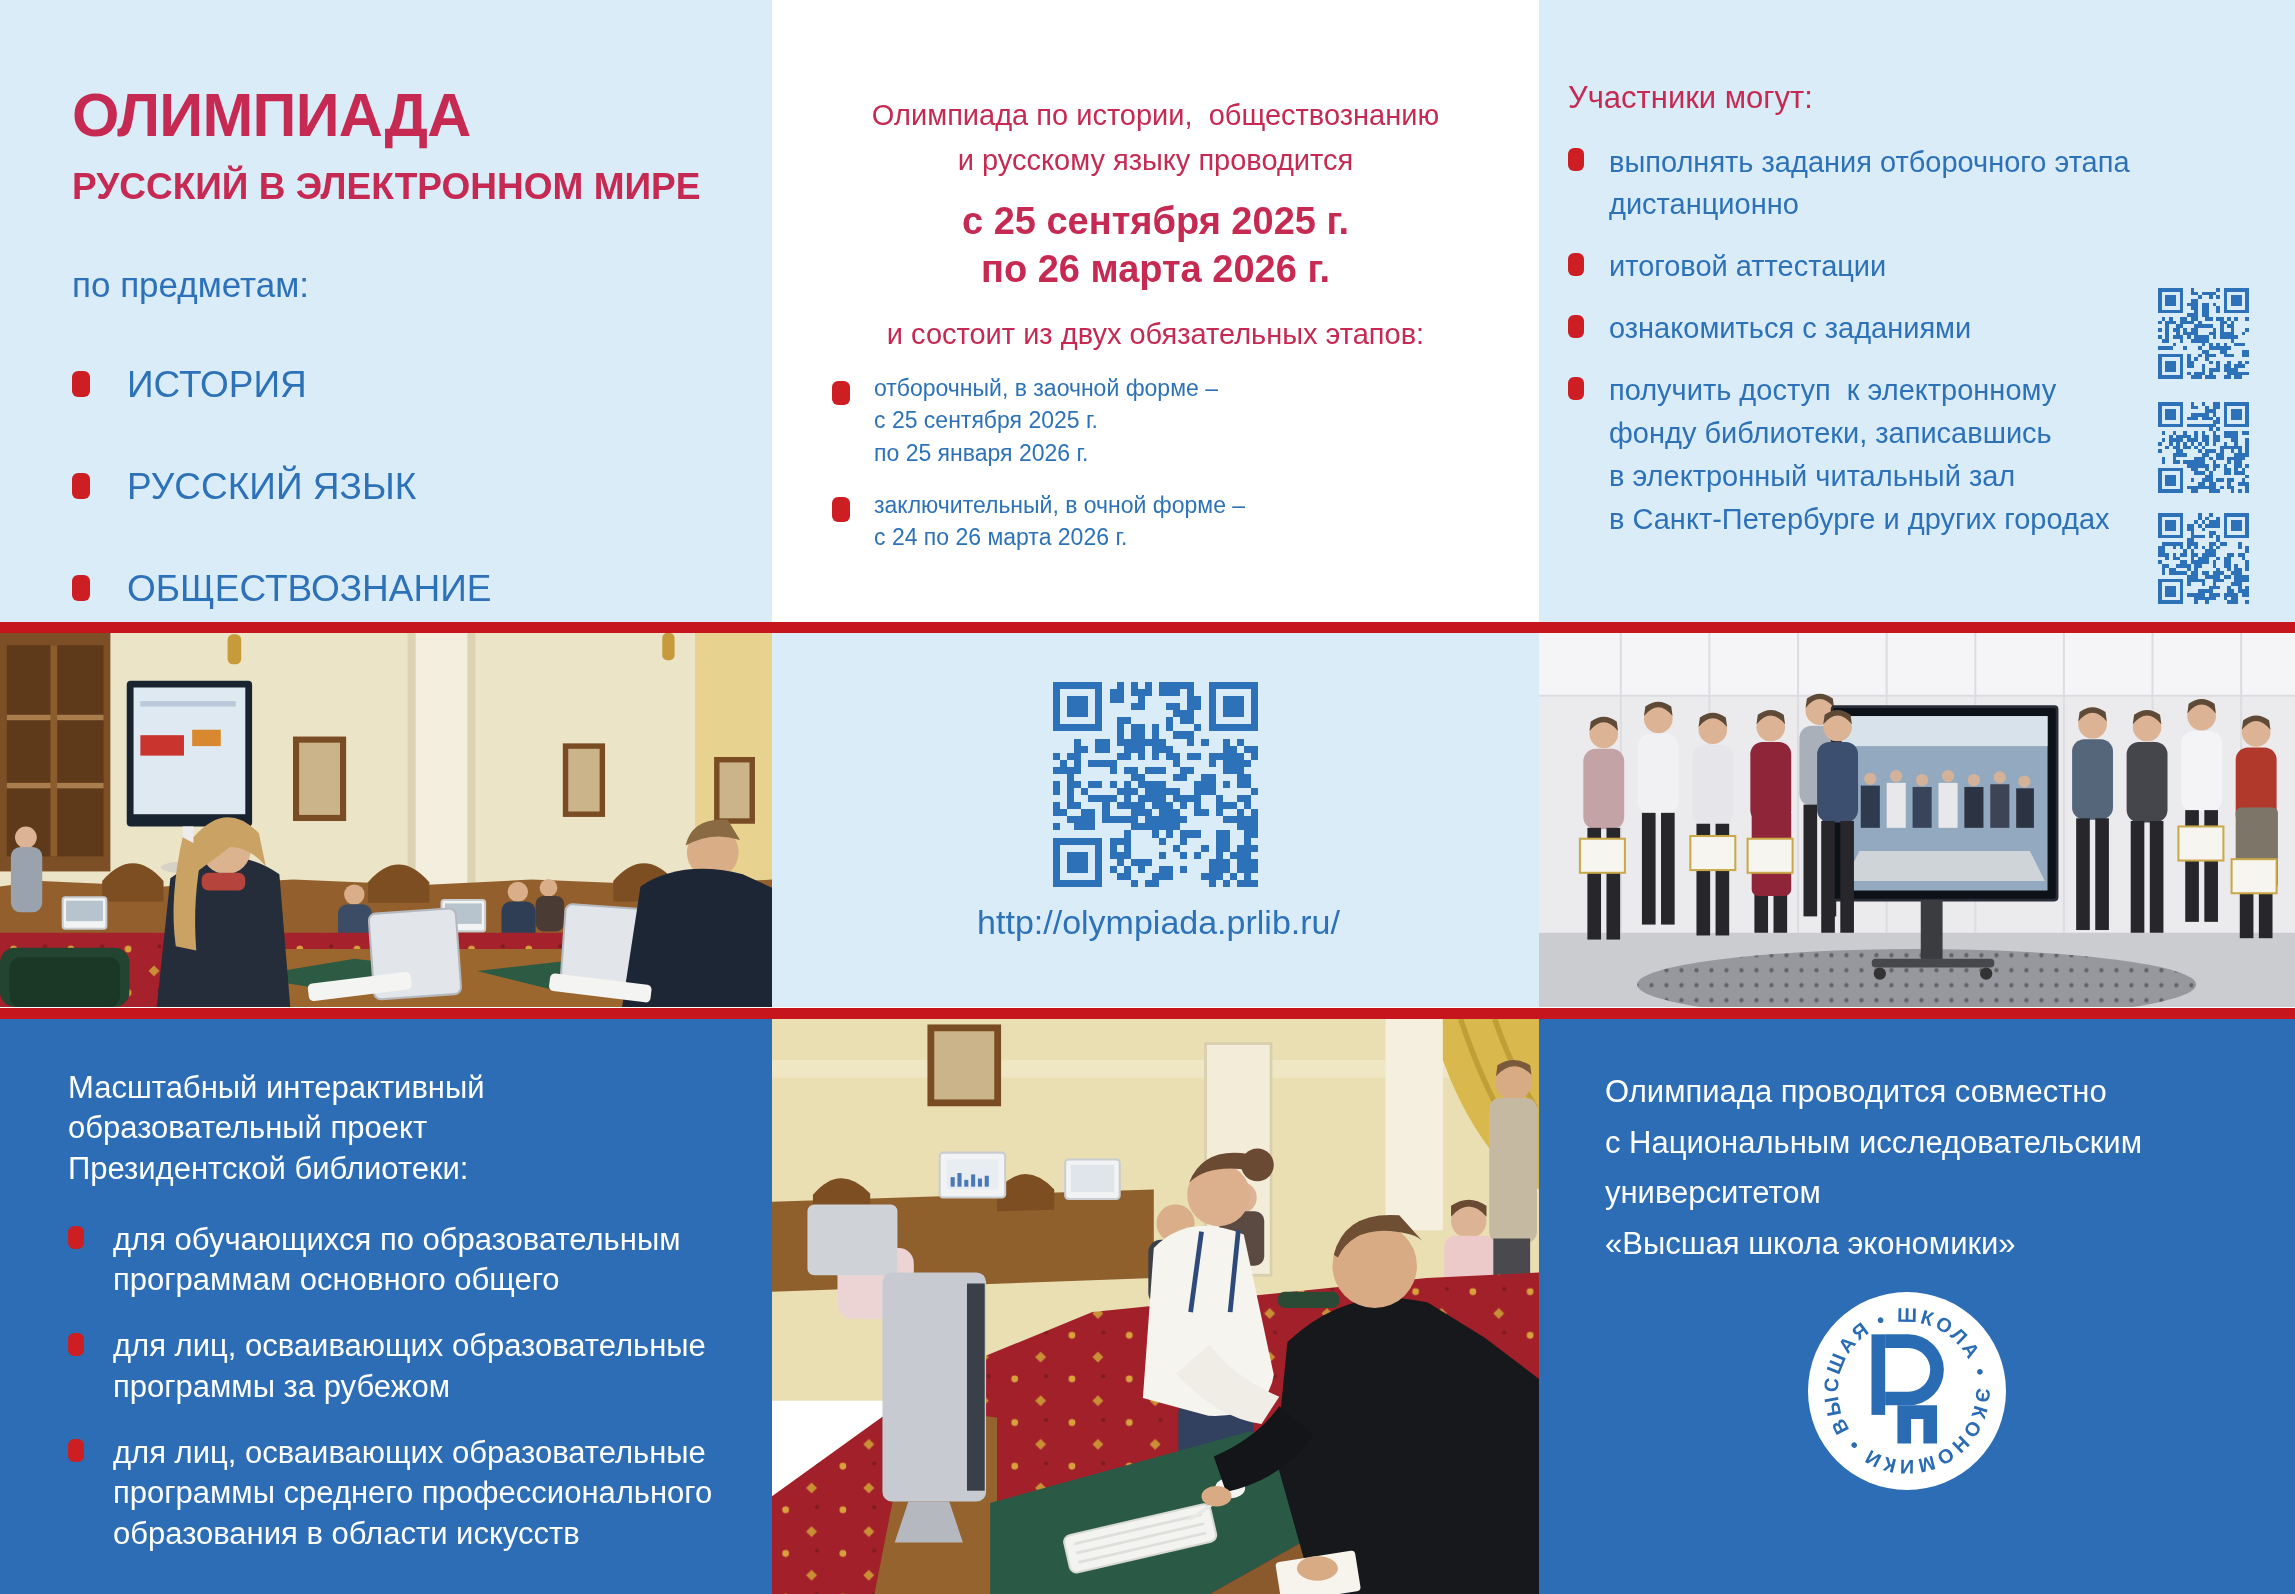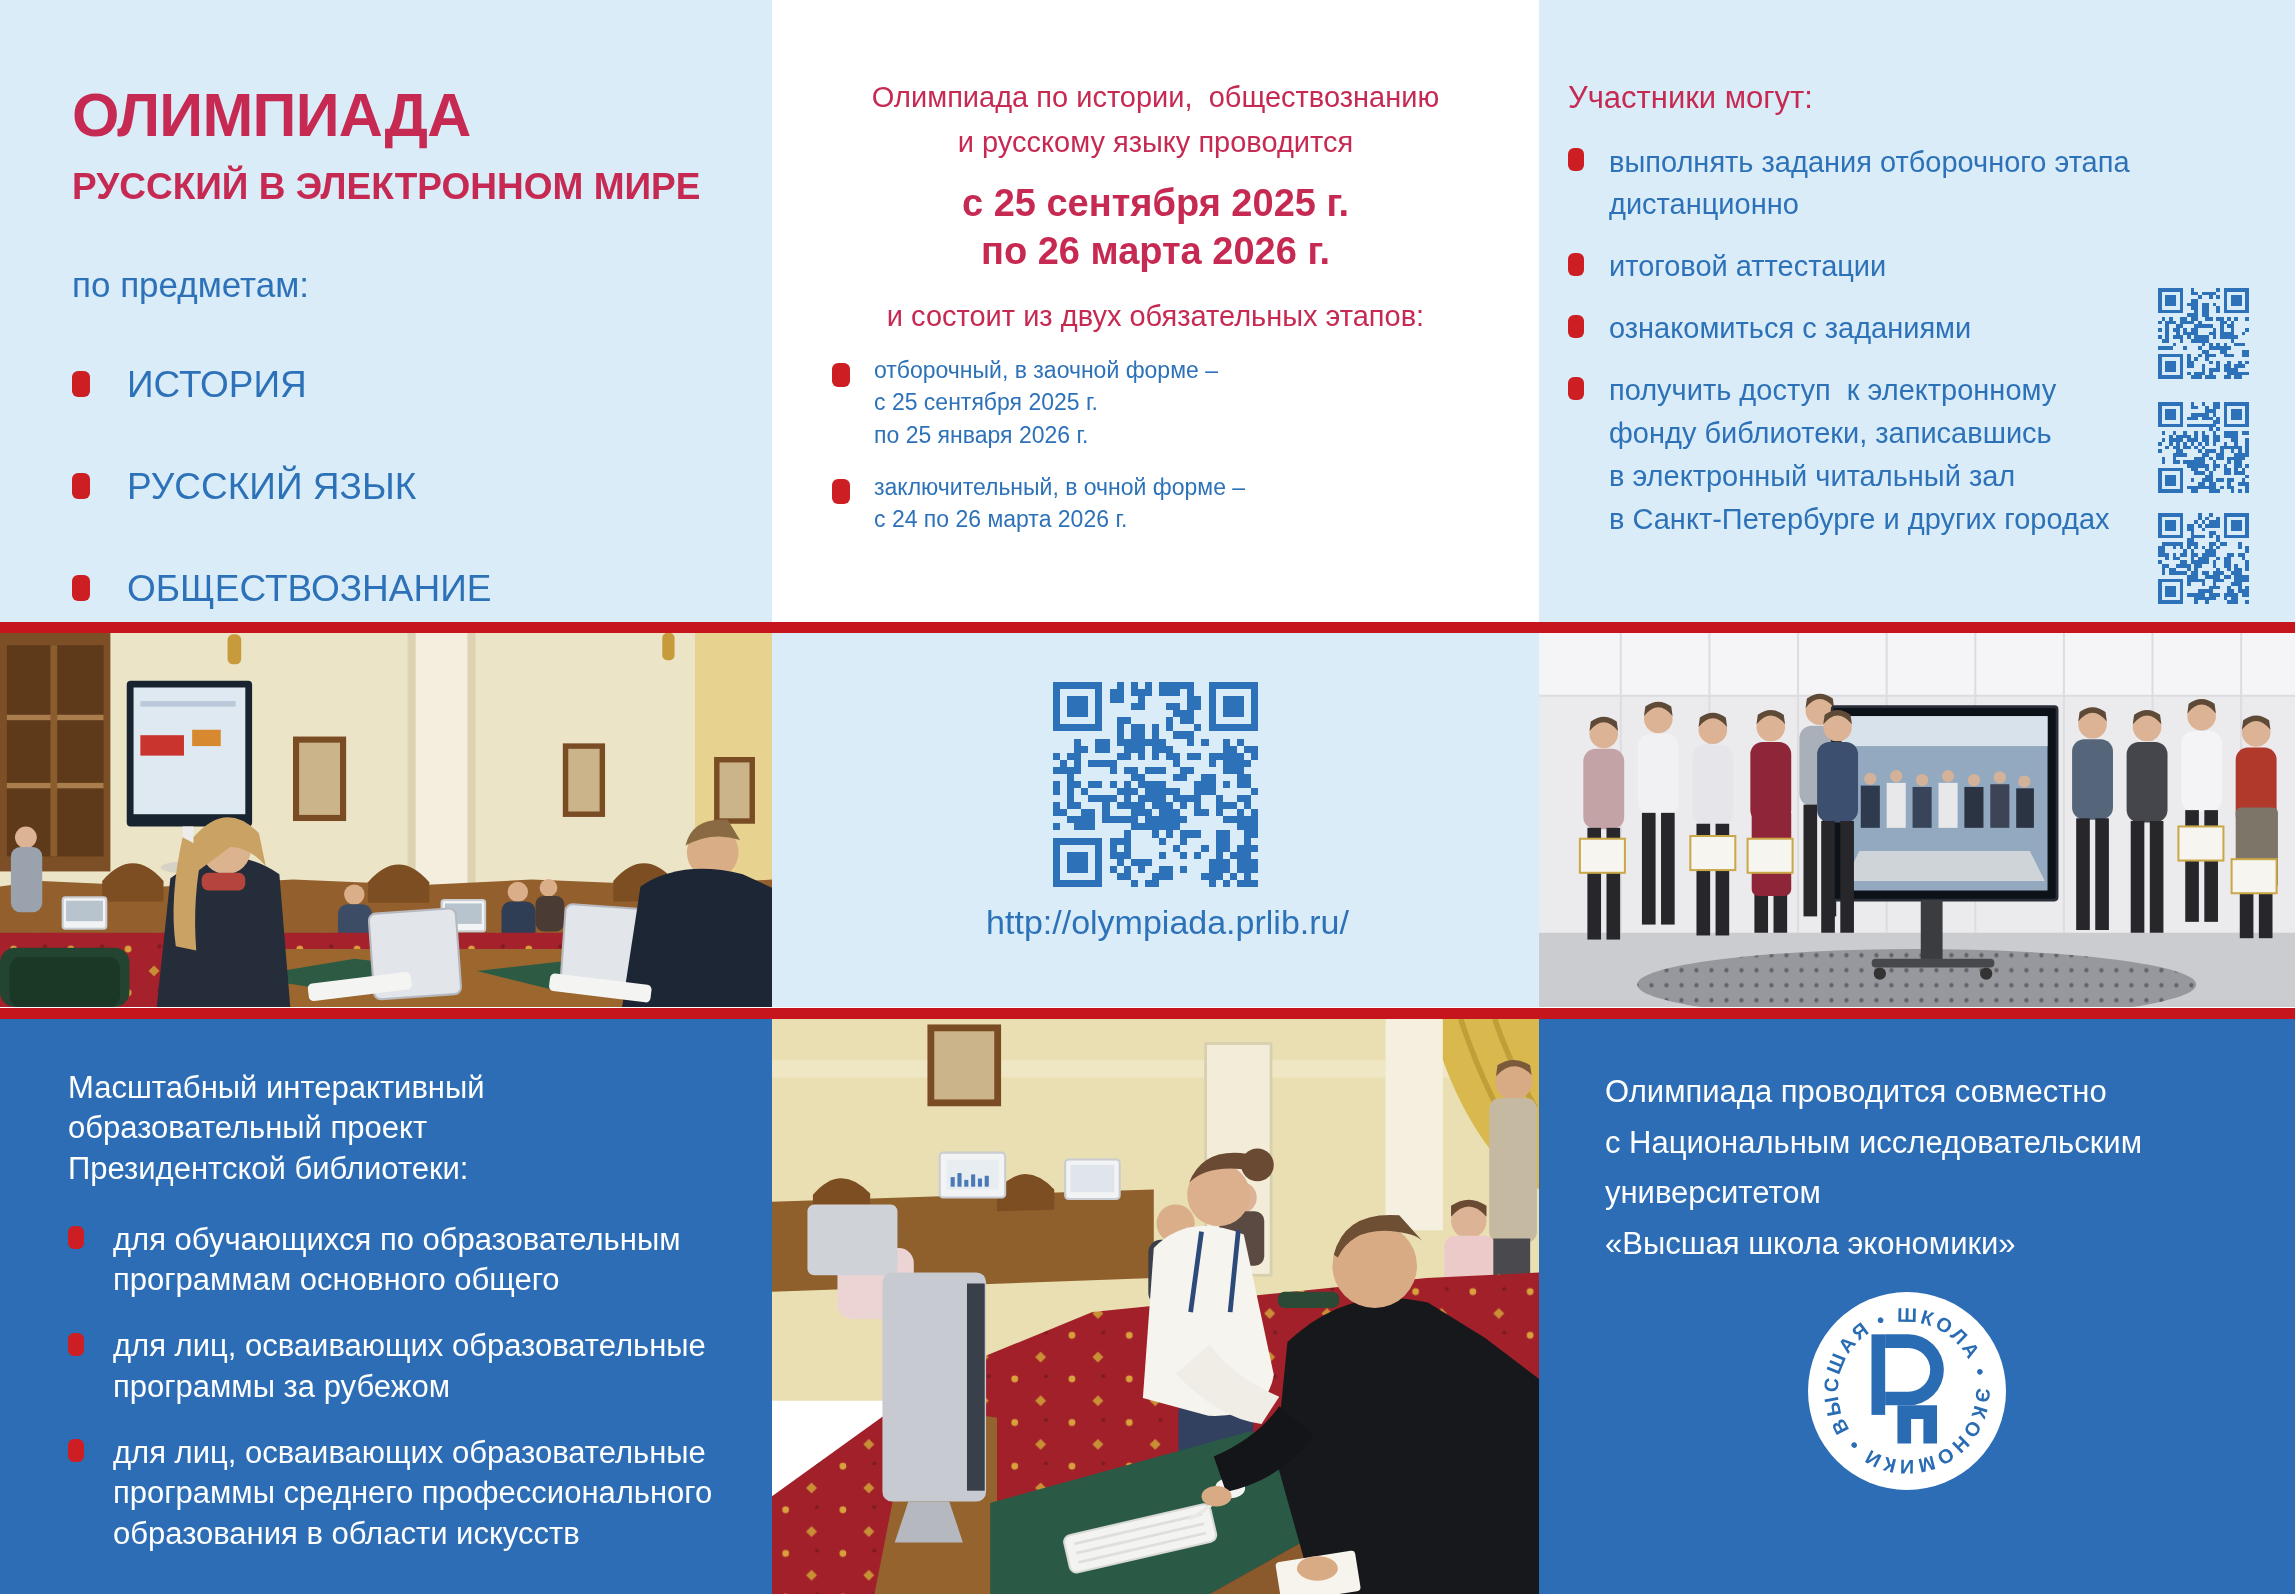--- a/index.html
+++ b/index.html
@@ -8,21 +8,21 @@
   .panel{position:absolute;box-sizing:border-box;}
   .light{background:var(--panel-light,#d9ecf8);}
   .white{background:var(--white,#ffffff);}
   .bluebg{background:var(--panel-blue,#2c6db5);}
   .stripe{position:absolute;left:0;right:0;background:var(--stripe-red,#c6151d);}
   #stripe1{top:622px;height:11px;}
   #stripe2{top:1008px;height:11px;}
 
   
   #panel-title{left:0;top:0;width:772px;height:622px;padding:80px 41px 0 72px;}
-  #panel-dates{left:772px;top:0;width:767px;height:694px;padding:75px 27px 0 27px;text-align:center;}
+  #panel-dates{left:772px;top:18px;width:767px;height:694px;padding:75px 27px 0 27px;text-align:center;}
   #panel-participants{left:1539px;top:0;width:756px;height:622px;padding:80px 20.5px 0 29px;}
   #photo1{left:0;top:633px;width:772px;height:374px;}
   #panel-link{left:772px;top:633px;width:767px;height:374px;}
   #photo2{left:1539px;top:633px;width:756px;height:374px;}
   #panel-about{left:0;top:1019px;width:772px;height:576px;padding:49px 27px 11px 68px;}
   #photo3{left:772px;top:1019px;width:767px;height:576px;}
   #panel-partner{left:1539px;top:1019px;width:756px;height:576px;padding:48px 27px 0 66px;}
   .photo{overflow:hidden;}
   .photo svg{display:block;width:100%;height:100%;}
 
@@ -48,21 +48,21 @@
   .stage-list .bullet{width:17.7px;height:24.5px;top:8.9px;}
 
   .part-heading{font-size:31px;}
   .part-list{margin-top:24.5px;}
   .part-list li{font-size:29px;line-height:1.48;padding-left:41px;margin-bottom:19px;color:var(--text-blue,#2d72b8);max-width:600px;}
   .part-list .bullet{width:16.4px;height:23px;top:7.5px;}
   .qr{position:absolute;color:var(--text-blue,#2d72b8);}
   .qr-s{width:91px;height:91px;left:619px;}
   #qr1{top:288px;} #qr2{top:402px;} #qr3{top:513px;}
   #qr-main{width:205px;height:205px;left:281px;top:49px;}
-  .url{position:absolute;left:12px;width:100%;top:270px;text-align:center;font-size:34px;}
+  .url{position:absolute;left:3px;width:100%;top:270px;text-align:center;font-size:34px;}
 
   .about-heading{font-size:31px;line-height:1.3;}
   .about-list{margin-top:31px;}
   .about-list li{font-size:31px;line-height:1.3;padding-left:45px;margin-bottom:26px;color:#fff;}
   .about-list .bullet{width:16.4px;height:23px;top:6.1px;}
   .partner-lines{font-size:31px;line-height:1.63;}
   #hse-logo{position:absolute;left:269px;top:273px;width:198px;height:198px;}
 </style>
 </head>
 <body>

